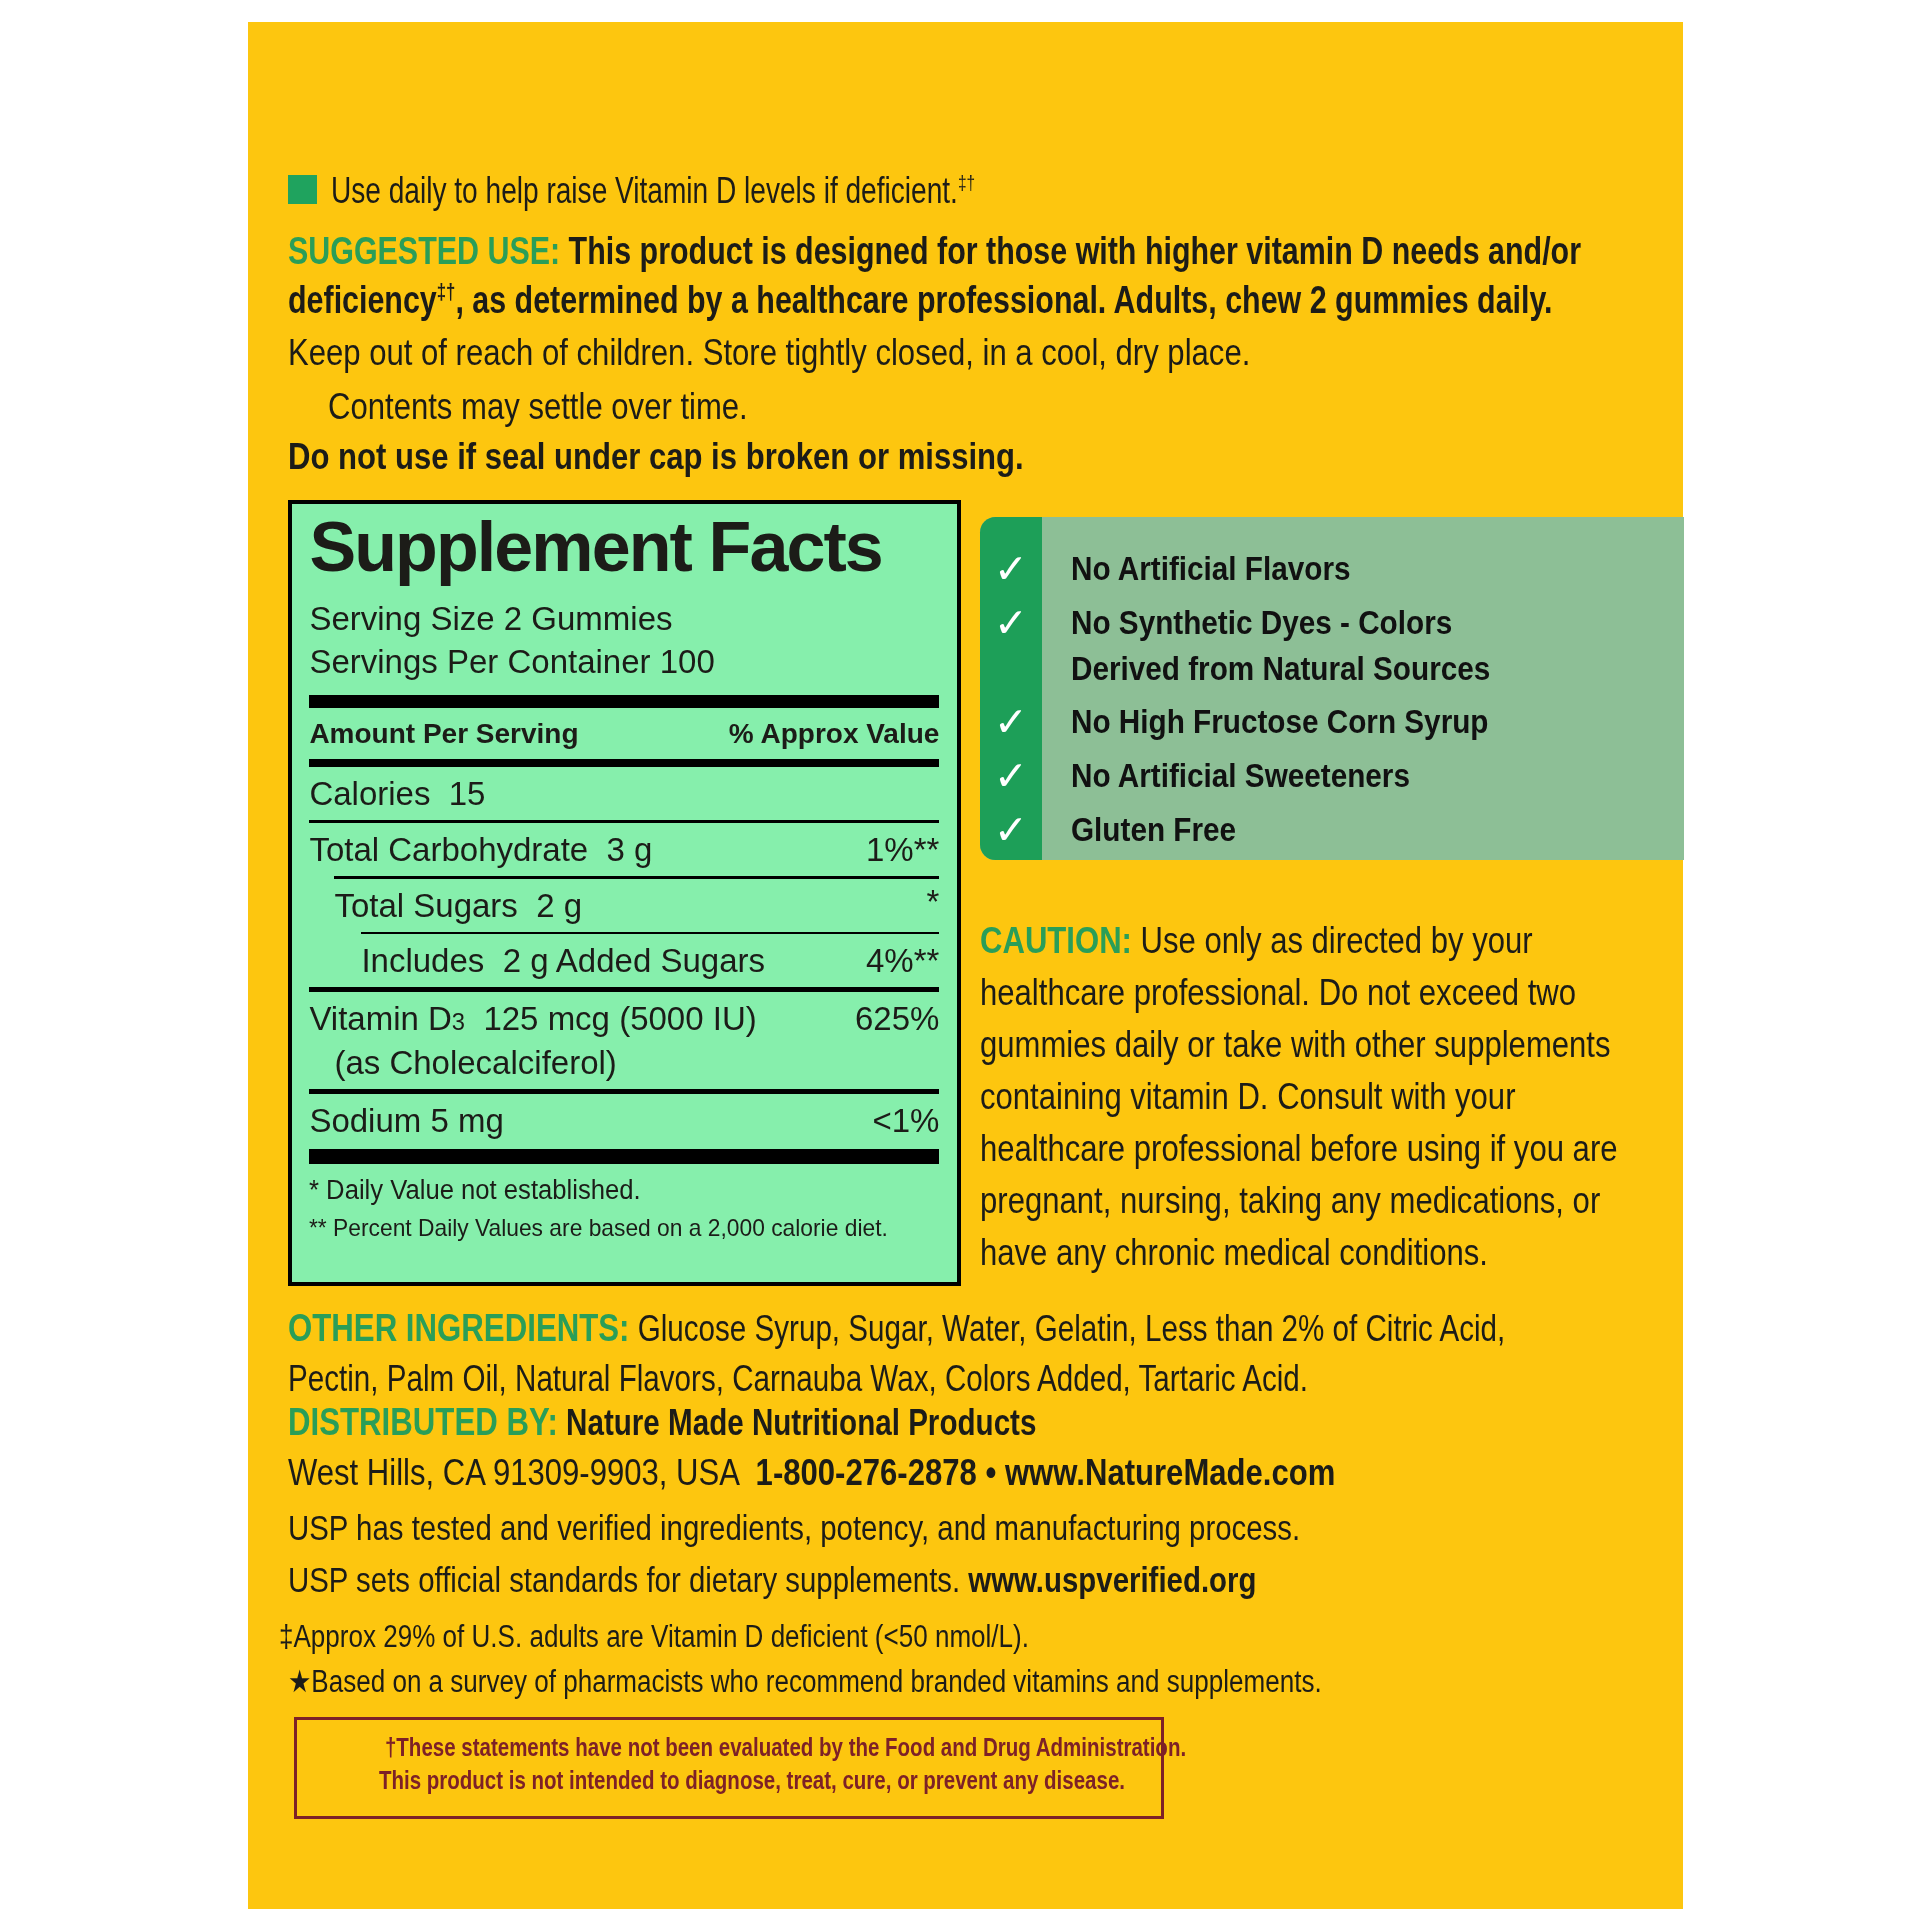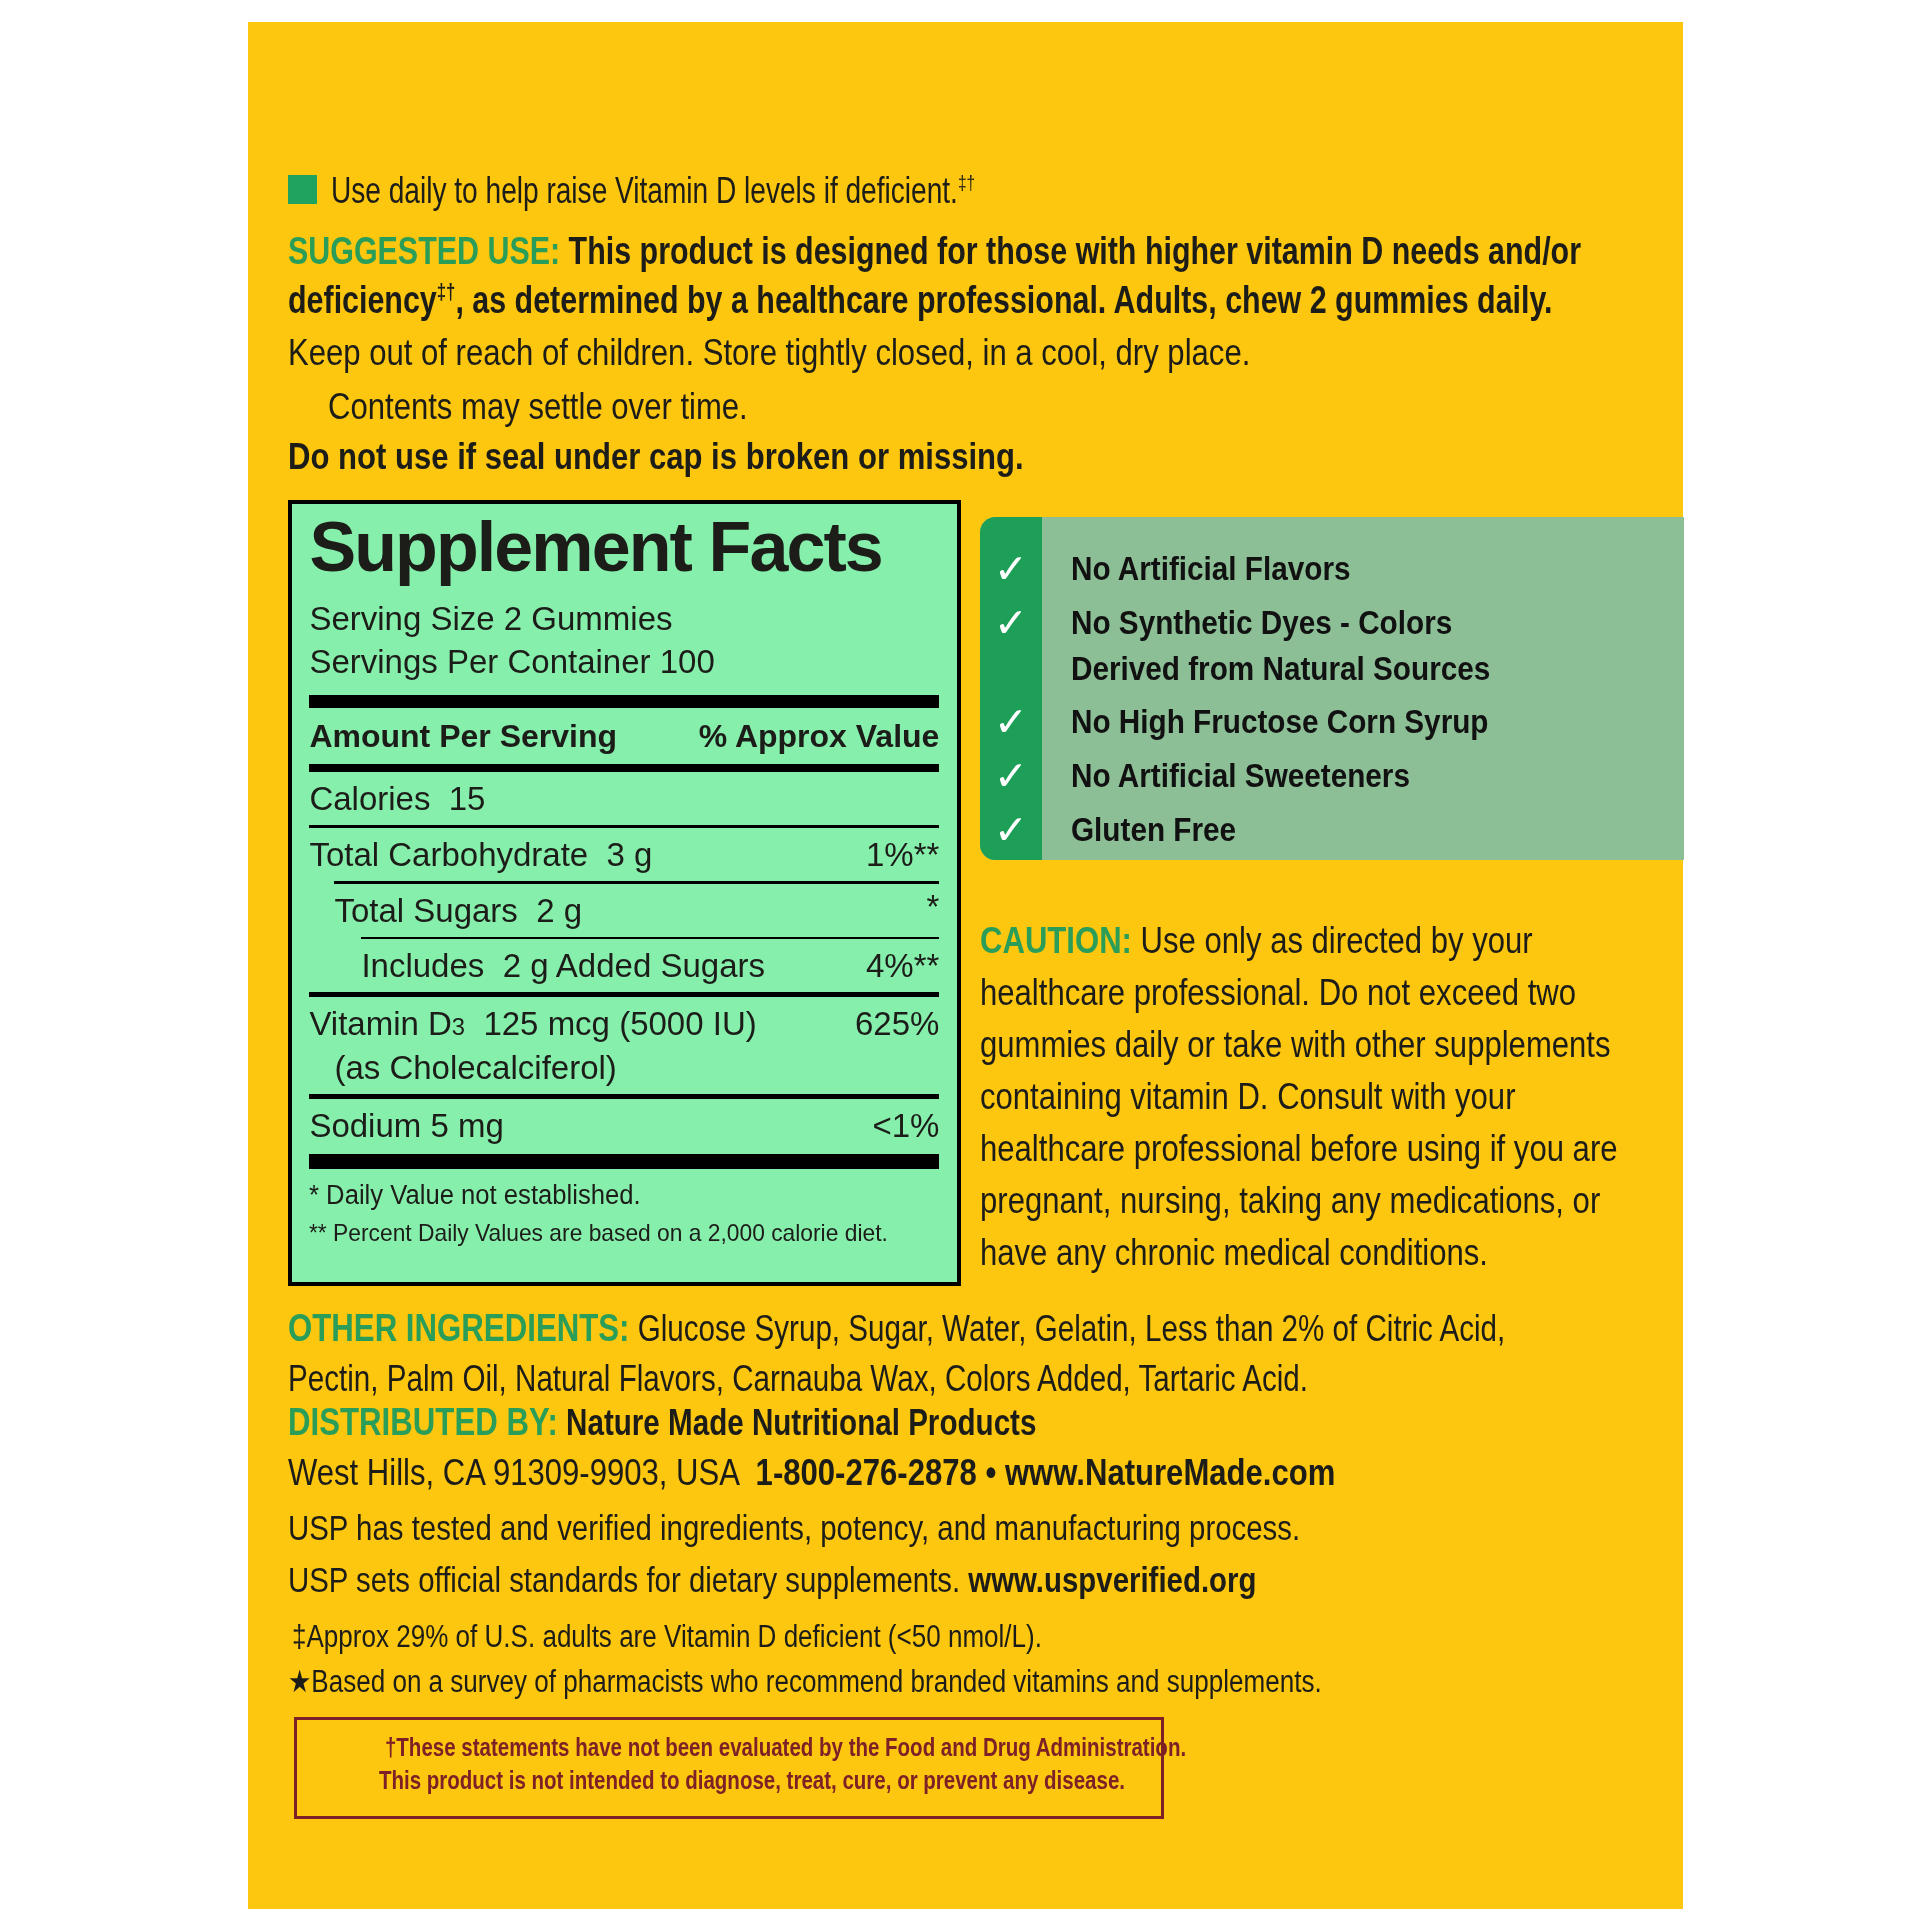--- a/index.html
+++ b/index.html
@@ -24,21 +24,21 @@
 
   .sug{left:288px;top:226px;font-size:39px;font-weight:bold;line-height:49px;}
   .plain-line{font-size:37px;line-height:42px;}
 
   
   .sfbox{left:288px;top:500px;width:630px;height:774px;background:#86efac;border:4.8px solid #000;
          padding:3.9px 17.4px 0 17.4px;}
   .sf-title{font-size:70px;font-weight:800;letter-spacing:-1.9px;line-height:79px;white-space:nowrap;}
   .sf-serv{font-size:33px;line-height:43px;}
   .bar-lg{height:12.6px;background:#000;margin-top:12.6px;}
-  .sf-head{display:flex;justify-content:space-between;font-size:32px;font-weight:bold;padding:10.6px 0 8.7px;gap:20px;}
+  .sf-head{display:flex;justify-content:space-between;font-size:28px;font-weight:bold;padding:10.6px 0 8.7px;gap:20px;}
   .bar-md{height:7.7px;background:#000;}
   .sf-row{display:flex;justify-content:space-between;align-items:flex-start;
           font-size:33px;line-height:41px;padding:6px 0;}
   .sf-row .lbl{white-space:nowrap;}
   .i1{padding-left:25px;} .i2{padding-left:52px;}
   .rule{height:2.9px;background:#000;} .m1{margin-left:25px;} .m2{margin-left:52px;}
   .rule-md{height:4.8px;background:#000;}
   .dsub{font-size:.72em;}
   .dv-top{line-height:33px;}
   .bar-xl{height:15.4px;background:#000;margin-top:1.9px;}
@@ -190,21 +190,21 @@
   <div class="abs dist">
     <div><span class="ln s80"><span class="green b oi-head">DISTRIBUTED BY:</span><span class="b"> Nature Made Nutritional Products</span></span></div>
     <div><span class="ln s84"><span>West Hills, CA 91309-9903, USA &nbsp;</span><span class="b">1-800-276-2878 • www.NatureMade.com</span></span></div>
   </div>
 
   <div class="abs usp">
     <div><span class="ln s84">USP has tested and verified ingredients, potency, and manufacturing process.</span></div>
     <div><span class="ln s84"><span>USP sets official standards for dietary supplements. </span><span class="b">www.uspverified.org</span></span></div>
   </div>
 
-  <div class="abs fnote" style="left:292px;top:1616px;">
+  <div class="abs fnote" style="left:279px;top:1616px;">
     <span class="ln s84">‡Approx 29% of U.S. adults are Vitamin D deficient (&lt;50 nmol/L).</span></div>
   <div class="abs fnote" style="left:288px;top:1661px;">
     <span class="ln s84">★Based on a survey of pharmacists who recommend branded vitamins and supplements.</span></div>
 
   <div class="abs fda-box">
     <div><span class="fda-line">†These statements have not been evaluated by the Food and Drug Administration.</span></div>
     <div><span class="fda-line">This product is not intended to diagnose, treat, cure, or prevent any disease.</span></div>
   </div>
 </div>
 

